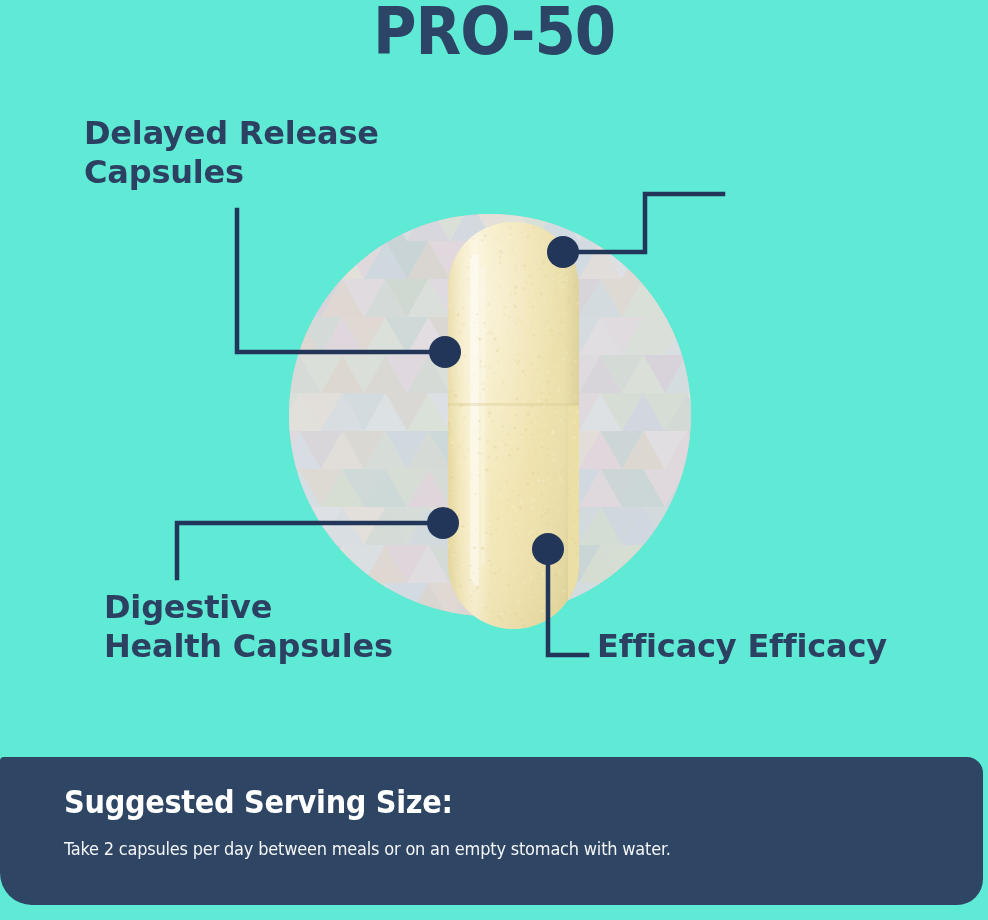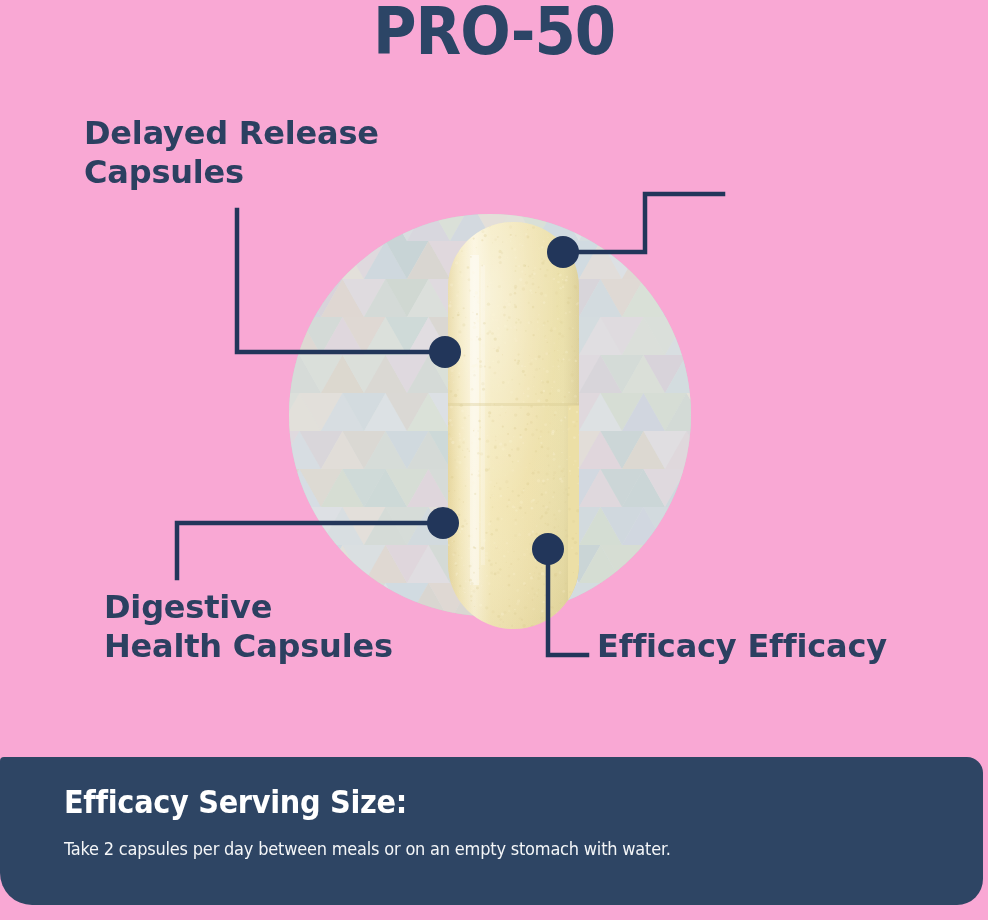--- a/index.html
+++ b/index.html
@@ -14,21 +14,21 @@
     overflow: hidden;
     font-family: "Liberation Sans", sans-serif;
     -webkit-font-smoothing: antialiased;
   }
 
   #stage {
     position: absolute;
     left: 0; top: 0;
     width: 988px;
     height: 920px;
-    background: #f9a8d4;
+    background: #5eead4;
   }
 
   
   .title {
     position: absolute;
     left: 0;
     top: -4px;
     width: 988px;
     text-align: center;
     font-size: 66px;
@@ -1382,17 +1382,17 @@
   <div class="callout" id="callout-delayed-release">Delayed Release
 Capsules</div>
 
 
   <div class="callout" id="callout-digestive">Digestive
 Health Capsules</div>
 
   <div class="callout" id="callout-efficacy">Efficacy Efficacy</div>
 
   <div class="banner">
-    <div class="banner-title">Efficacy Serving Size:</div>
+    <div class="banner-title">Suggested Serving Size:</div>
     <div class="banner-body">Take 2 capsules per day between meals or  on an empty stomach with water.</div>
   </div>
 
 </div>
 
 </body></html>

